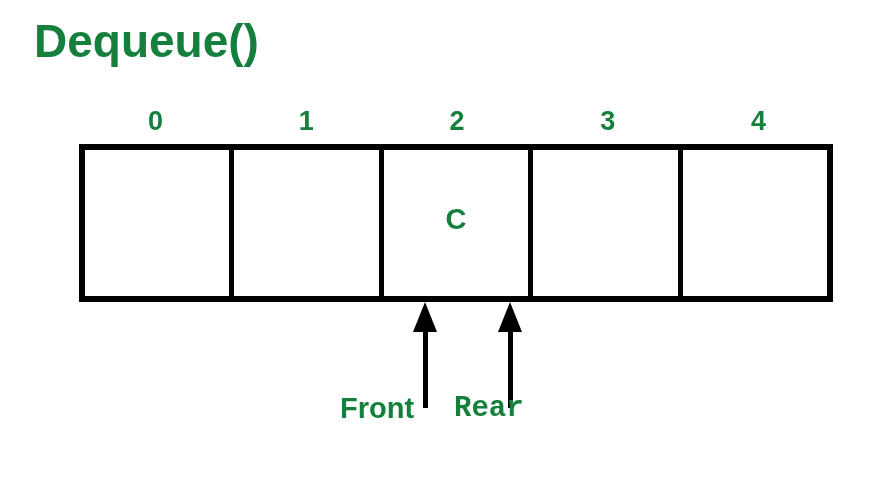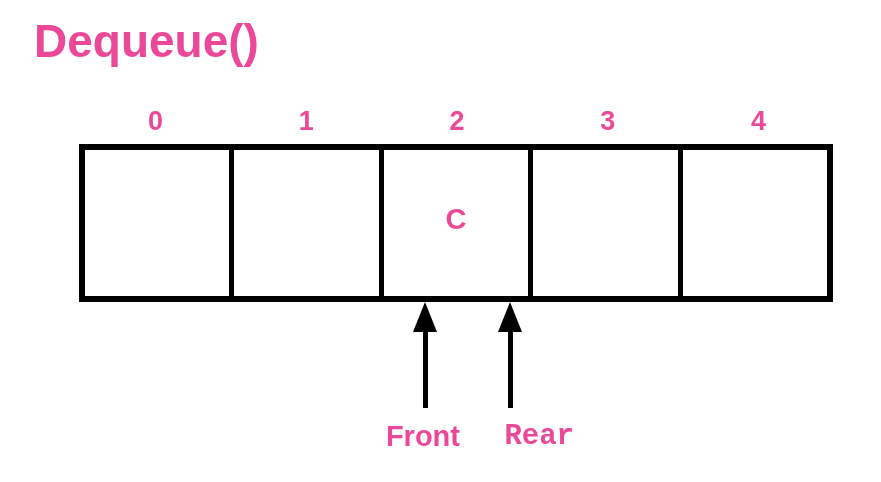--- a/index.html
+++ b/index.html
@@ -6,21 +6,21 @@
     margin: 0;
     padding: 0;
     background: #ffffff;
   }
   .canvas {
     position: relative;
     width: 881px;
     height: 482px;
     background: #ffffff;
     font-family: "Liberation Sans", sans-serif;
-    color: #ec4899;
+    color: #15803d;
     overflow: hidden;
   }
   .title {
     position: absolute;
     left: 34px;
     top: 14px;
     margin: 0;
     font-size: 46px;
     font-weight: bold;
     letter-spacing: 0px;
@@ -77,24 +77,24 @@
     position: absolute;
     width: 5px;
     background: #000000;
   }
   #front-arrow-head { left: 413px; top: 302px; }
   #front-arrow-stem { left: 423px; top: 330px; height: 78px; }
   #rear-arrow-head  { left: 498px; top: 302px; }
   #rear-arrow-stem  { left: 508px; top: 330px; height: 78px; }
   .pointer-label {
     position: absolute;
-    top: 420px;
+    top: 392px;
     font-size: 29px;
     font-weight: bold;
-    text-align: right;
+    text-align: left;
     width: 120px;
   }
   #front-label { left: 340px; }
   #rear-label  { left: 454px; font-family: Liberation Mono, monospace; }
 </style>
 </head>
 <body>
 
 <div class="canvas">
 

